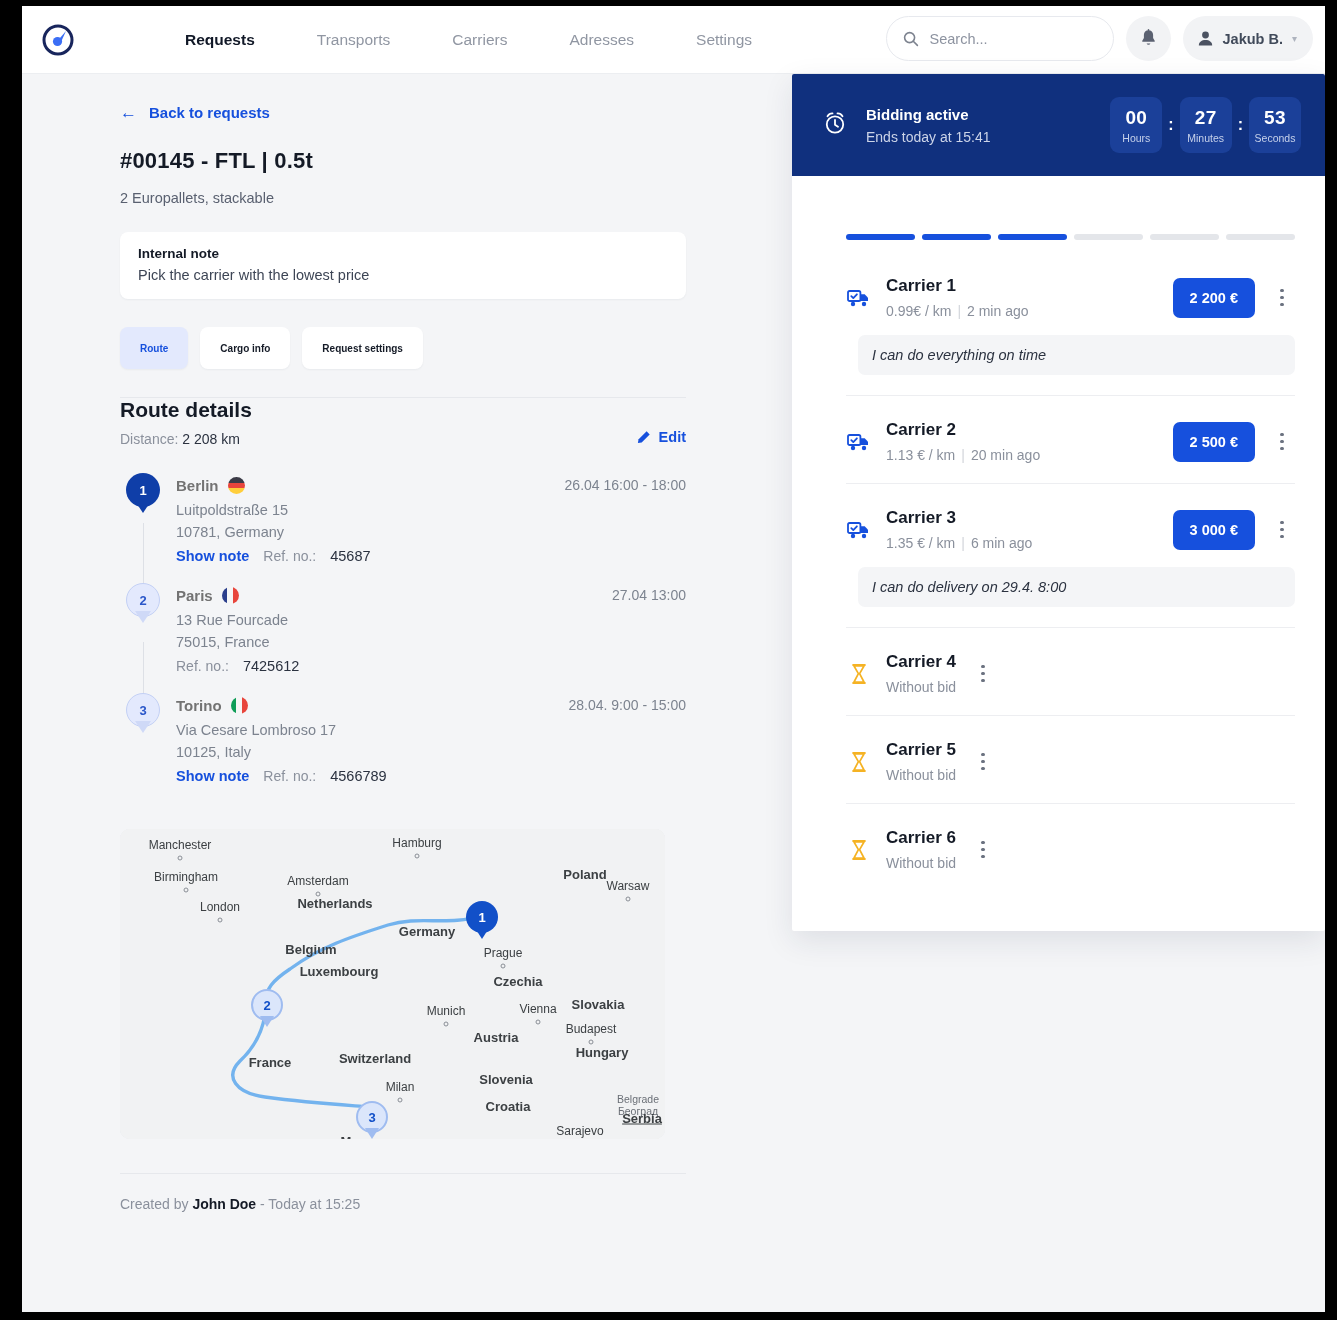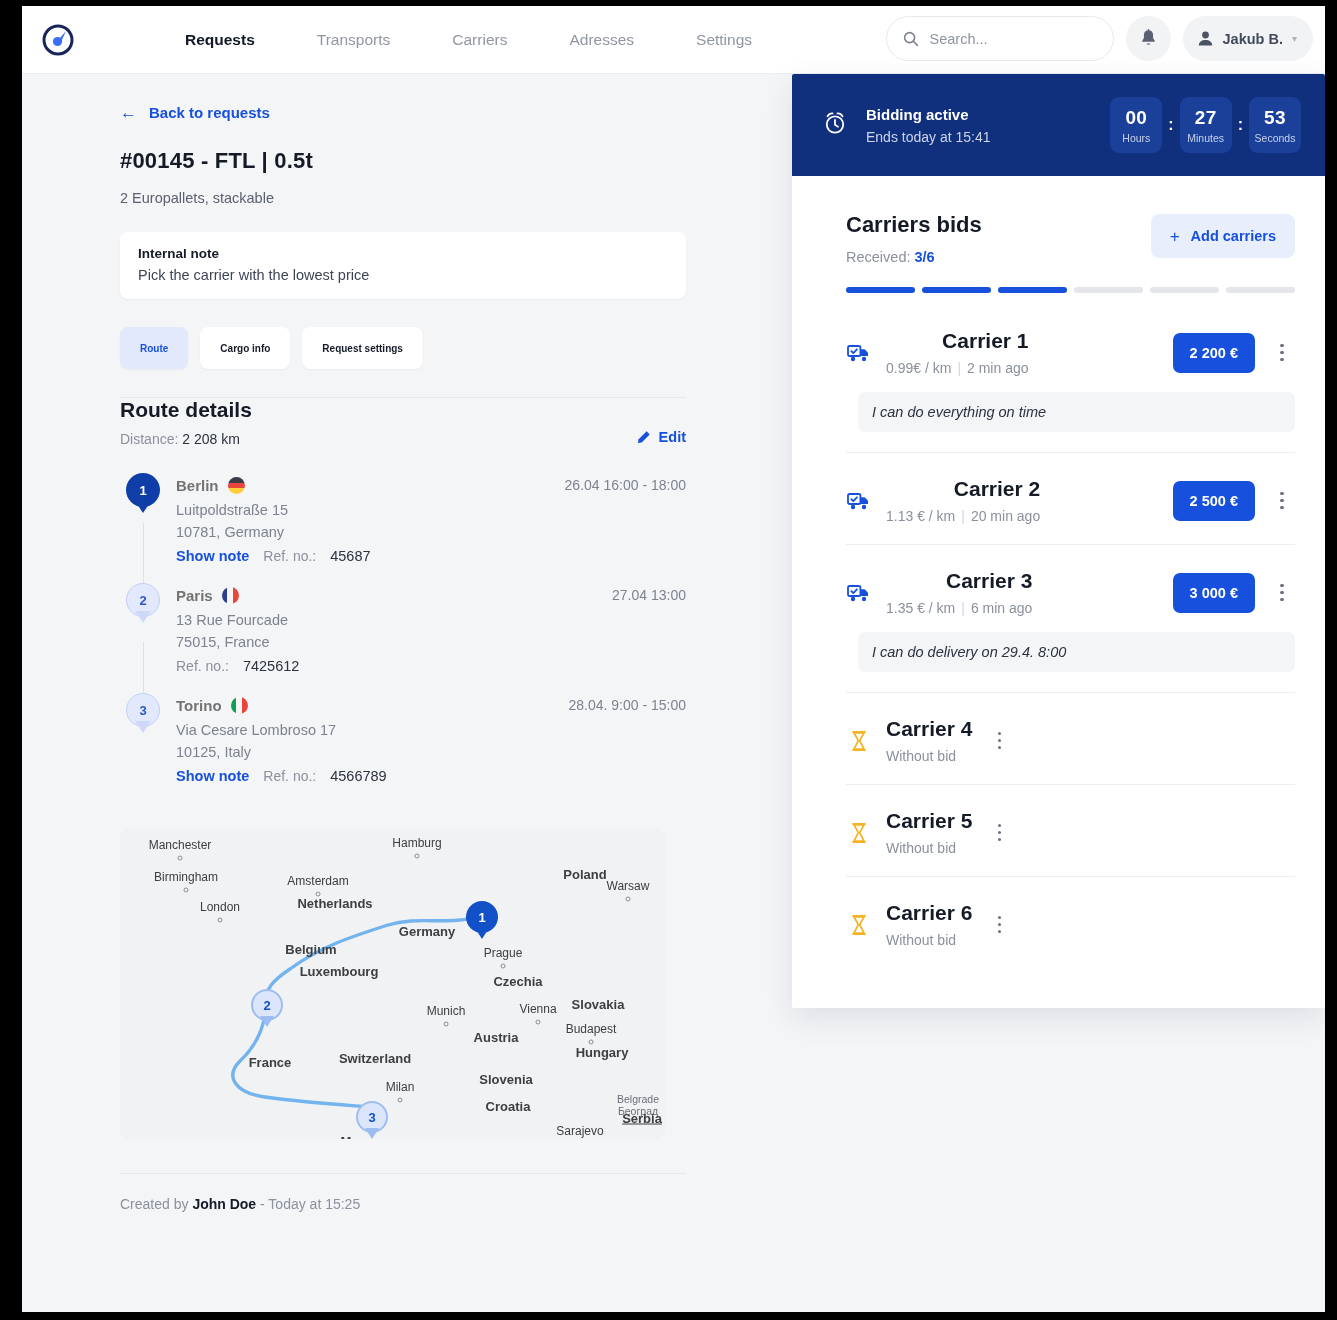--- a/index.html
+++ b/index.html
@@ -227,21 +227,21 @@
 
   .segs { margin-top: 22px; display: flex; gap: 7px; }
   .seg { height: 6px; border-radius: 3px; flex: 1; background: #e4e6ea; }
   .seg.on { background: #1650dd; }
 
   .bidlist { margin-top: 10px; }
   .bid { border-top: 1px solid #edeef1; padding: 24px 0 20px 0; position: relative; }
   .bid:first-child { border-top: none; padding-top: 26px; }
   .bidmain { display: flex; align-items: center; }
   .bicon { width: 26px; margin-right: 14px; display: flex; align-items: center; justify-content: center; flex: 0 0 auto; }
-  .bnames .cname { font-size: 21px; font-weight: 700; color: #141a26; text-align: right; }
+  .bnames .cname { font-size: 17px; font-weight: 700; color: #141a26; }
   .bnames .cmeta { margin-top: 7px; font-size: 14px; color: #8a909c; }
   .bnames .cmeta .sep { color: #d2d5db; margin: 0 6px; }
   .pricebtn {
     margin-left: auto;
     min-width: 82px; height: 40px; border-radius: 7px; background: #1650dd;
     color: #fff; font-weight: 700; font-size: 14.5px;
     display: flex; align-items: center; justify-content: center; padding: 0 17px;
   }
   .kebab { width: 26px; display:flex; flex-direction: column; align-items: center; gap: 3.5px; margin-left: 14px; flex: 0 0 auto;}
   .kebab span { width: 3.2px; height: 3.2px; border-radius: 50%; background: #6b7280; display:block; }
@@ -524,33 +524,20 @@
             </div>
             <div class="colon">:</div>
             <div class="tbox">
               <div class="n">53</div>
               <div class="u">Seconds</div>
             </div>
           </div>
         </div>
 
         <div class="panel-body">
-          <div class="ph-row">
-            <div>
-              <h2>Carriers bids</h2>
-              <div class="received">
-                <span>Received:</span>
-                <b>3/6</b>
-              </div>
-            </div>
-            <div class="addbtn">
-              <span class="plus">+</span>
-              <span>Add carriers</span>
-            </div>
-          </div>
 
           <div class="segs" id="progress-segments">
               <div class="seg on"></div>
               <div class="seg on"></div>
               <div class="seg on"></div>
               <div class="seg"></div>
               <div class="seg"></div>
               <div class="seg"></div>
             </div>
 

